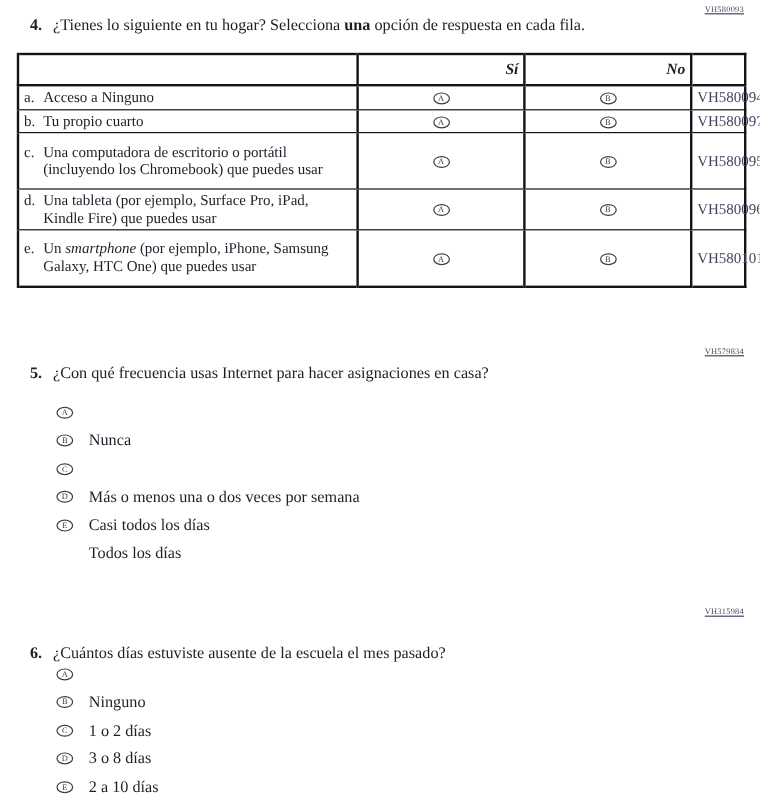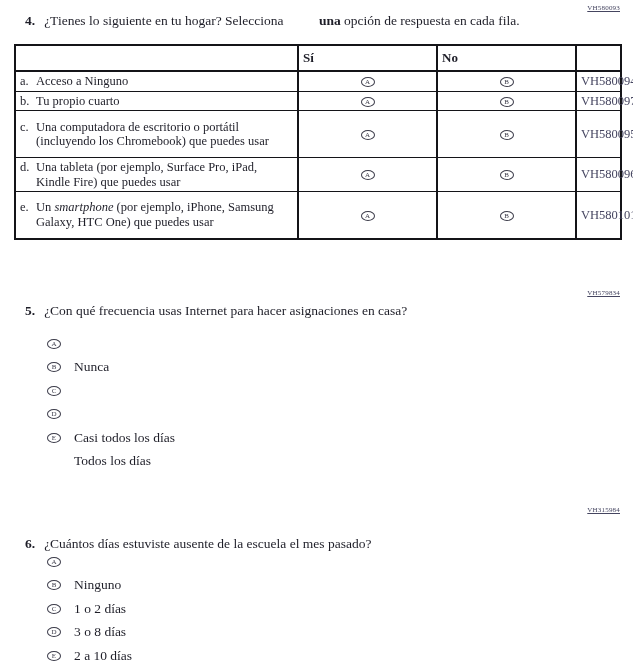--- a/index.html
+++ b/index.html
@@ -19,21 +19,21 @@
     text-decoration: underline;
   }
   .question {
     position: absolute;
     left: 25px;
     width: 580px;
     font-size: 13.5px;
     line-height: 1.25;
   }
   .qnum { font-weight: bold; margin-right: 9px; }
-  .bold { font-weight: bold; margin-left: 32px; }
+  .bold { font-weight: bold; }
   .ital { font-style: italic; }
 
   
   table.grid {
     position: absolute;
     left: 14px;
     top: 44px;
     width: 606px;
     border-collapse: collapse;
     table-layout: fixed;
@@ -44,22 +44,23 @@
     border-left-width: 2px;
     font-size: 12.5px;
     line-height: 1.16;
     vertical-align: middle;
     padding: 2px 4px;
   }
   table.grid thead th {
     border-bottom-width: 2px;
     height: 26px;
     font-size: 13px;
-    text-align: left;
+    text-align: right;
     font-weight: bold;
+    font-style: italic;
   }
   td.itemcell { padding: 2px 3px 2px 4px; }
   .itemflex { display: flex; }
   .rowletter { width: 16px; flex: none; }
   .rowtext { flex: 1; }
   td.bubblecell { text-align: center; }
   td.codecell {
     font-size: 6.5px;
     color: #454560;
     text-align: center;
@@ -187,20 +188,21 @@
 <div class="options" style="top:332px">
   <div class="option">
     <span class="bubble">A</span>
     <span class="label">Nunca</span>
   </div>
   <div class="option">
     <span class="bubble">B</span>
   </div>
   <div class="option">
     <span class="bubble">C</span>
+    <span class="label">Más o menos una o dos veces por semana</span>
   </div>
   <div class="option">
     <span class="bubble">D</span>
     <span class="label">Casi todos los días</span>
   </div>
   <div class="option">
     <span class="bubble">E</span>
     <span class="label">Todos los días</span>
   </div>
 </div>

